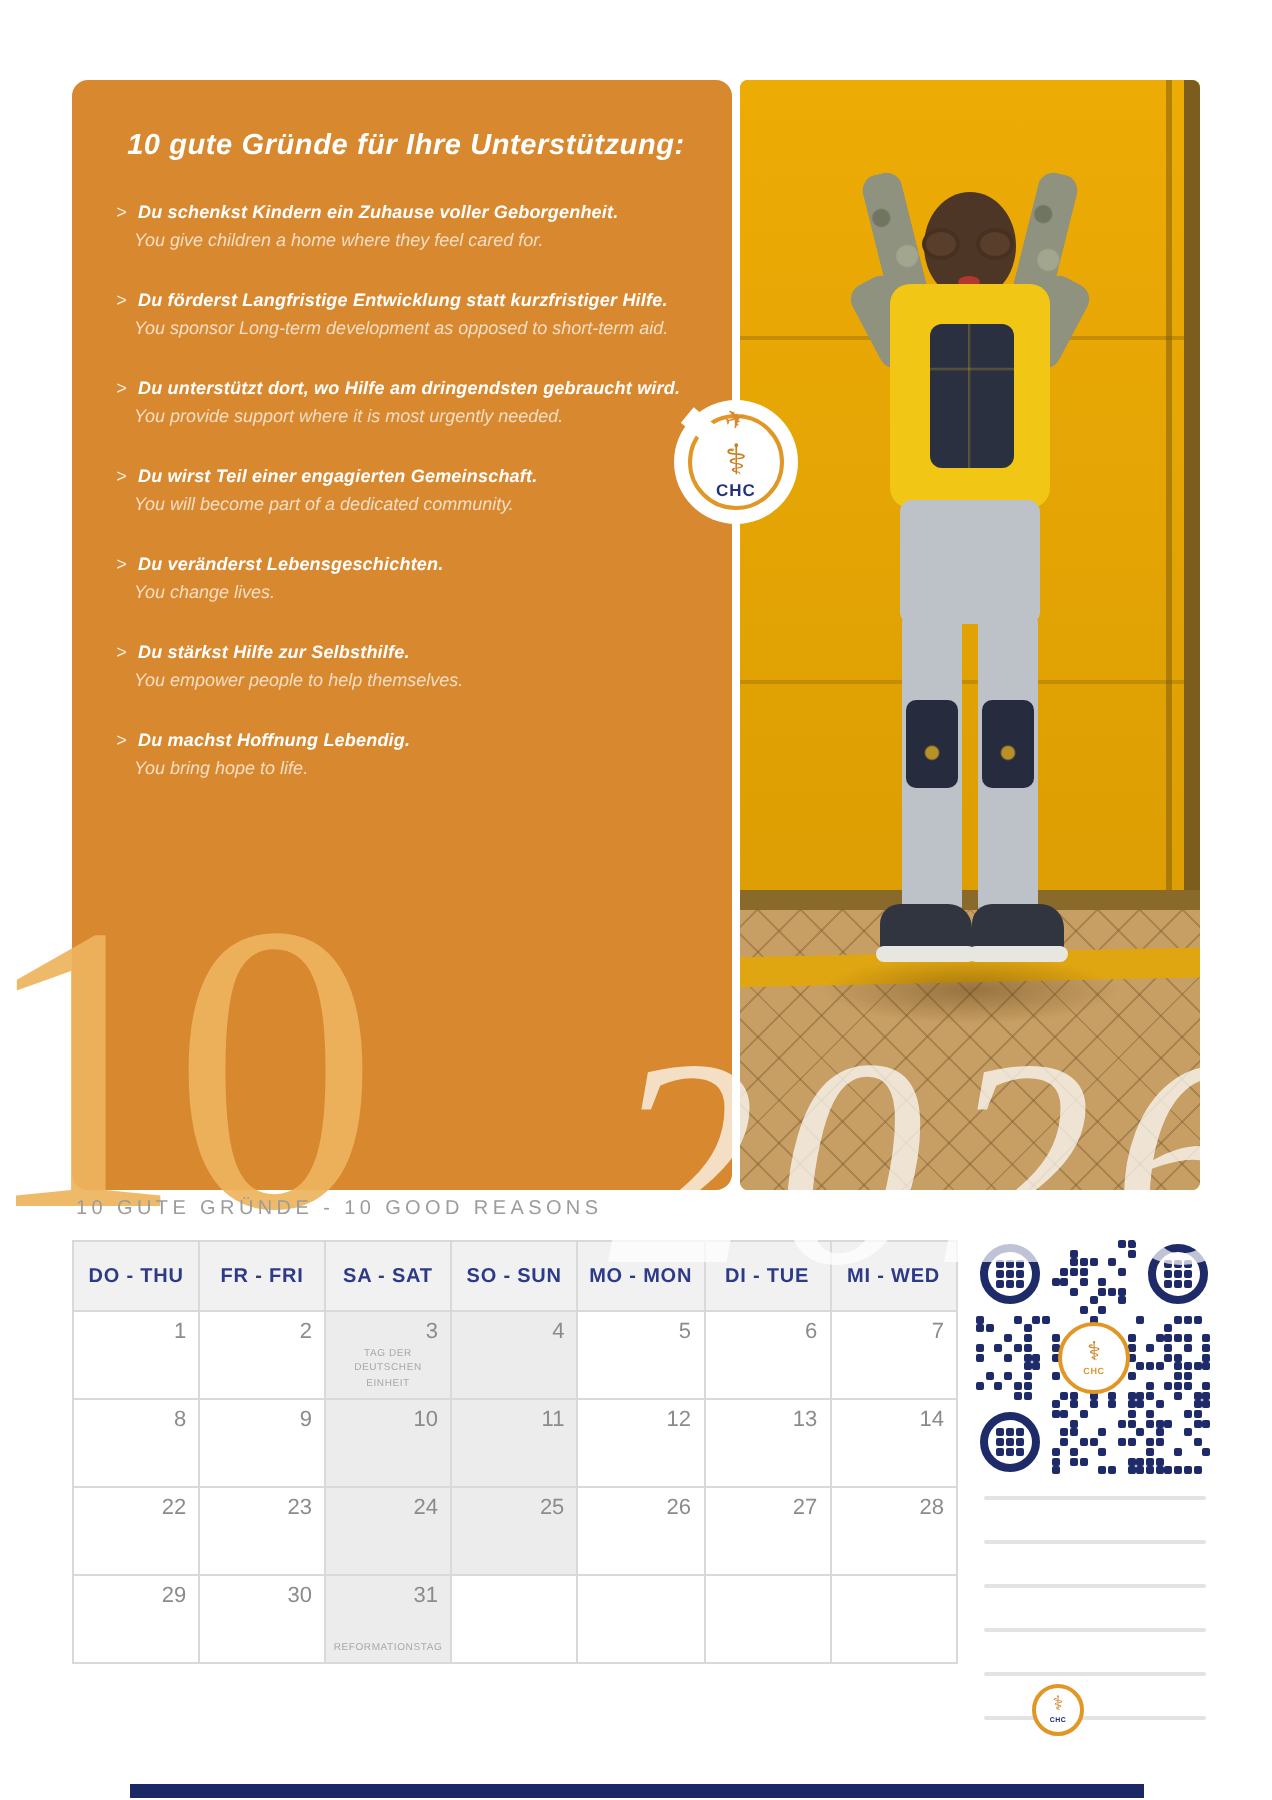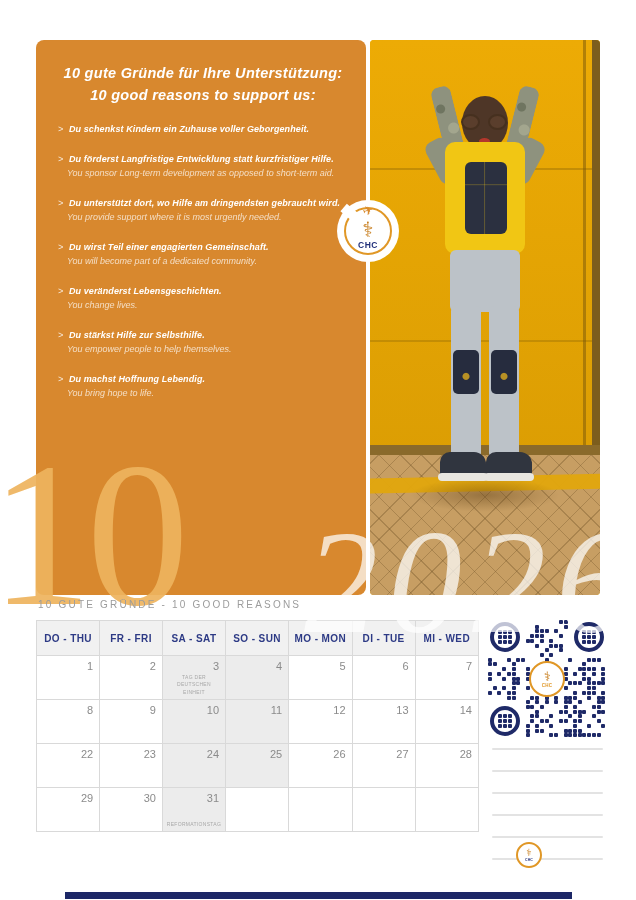--- a/index.html
+++ b/index.html
@@ -129,25 +129,25 @@
 <body>
 
 <div class="page">
 
   <div class="orange-panel"></div>
   <div class="wm-10">10</div>
 
   <div class="panel-content">
     <div class="panel-title">
       <div>10 gute Gründe für Ihre Unterstützung:</div>
-      <div>10 good reasons to support us:</div>
     </div>
     <div id="reasons-list">
         <div class="reason">
           <div class="de"><span class="bullet">&gt; </span>Du schenkst Kindern ein Zuhause voller Geborgenheit.</div>
+          <div class="en">You give children a home where they feel cared for.</div>
         </div>
         <div class="reason">
           <div class="de"><span class="bullet">&gt; </span>Du förderst Langfristige Entwicklung statt kurzfristiger Hilfe.</div>
           <div class="en">You sponsor Long-term development as opposed to short-term aid.</div>
         </div>
         <div class="reason">
           <div class="de"><span class="bullet">&gt; </span>Du unterstützt dort, wo Hilfe am dringendsten gebraucht wird.</div>
           <div class="en">You provide support where it is most urgently needed.</div>
         </div>
         <div class="reason">

